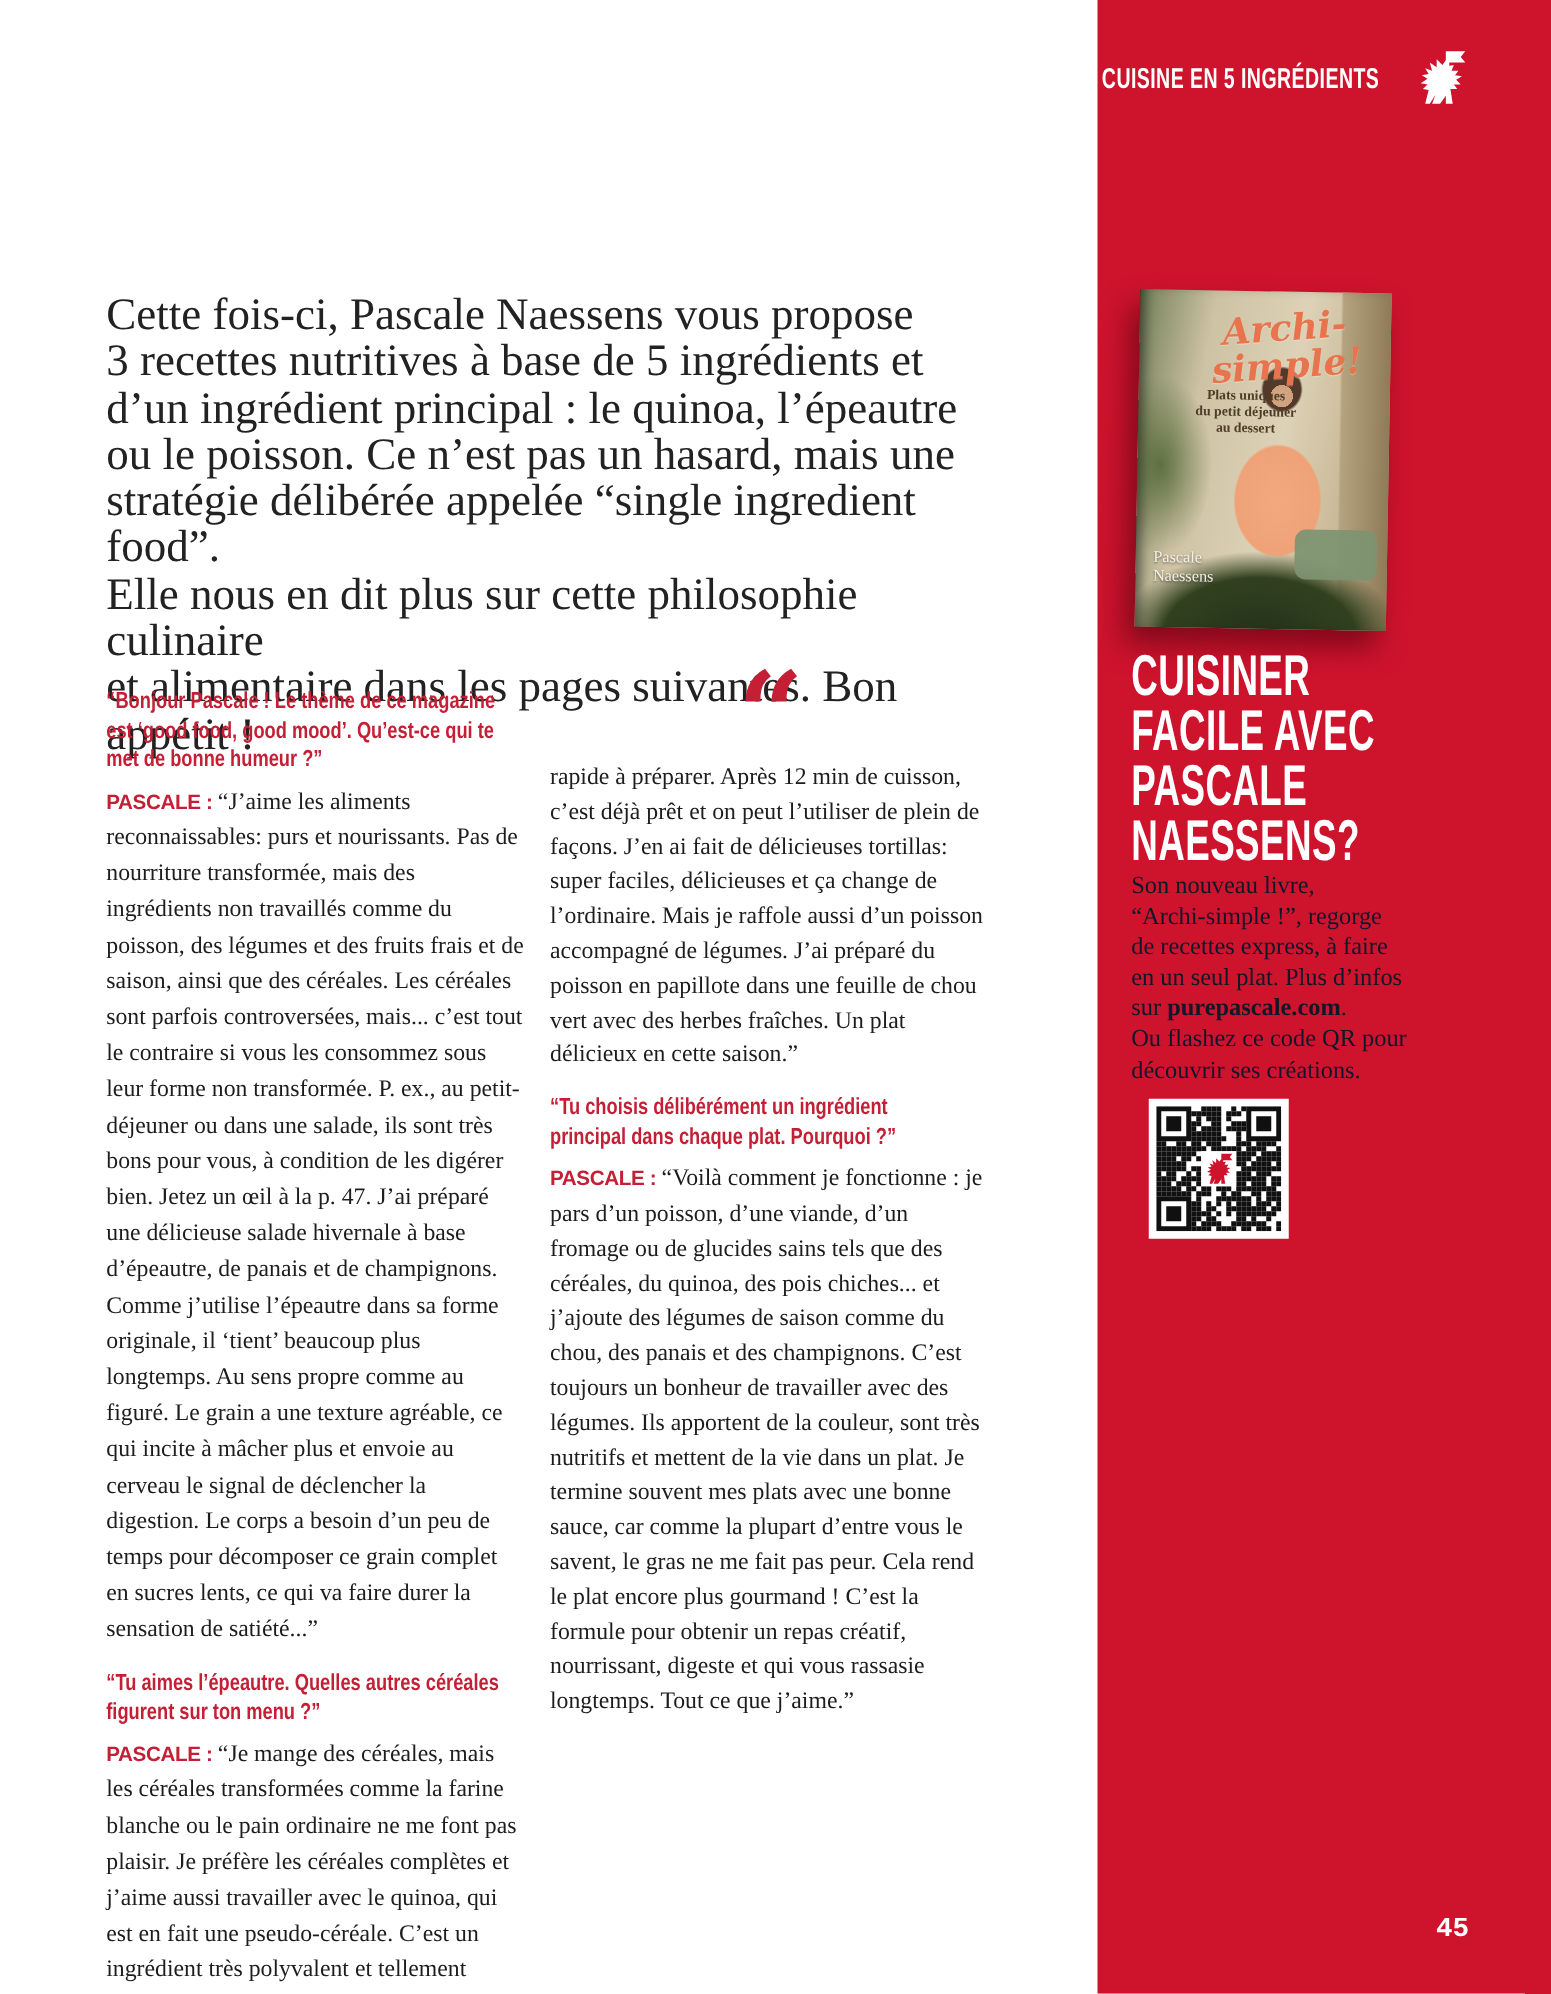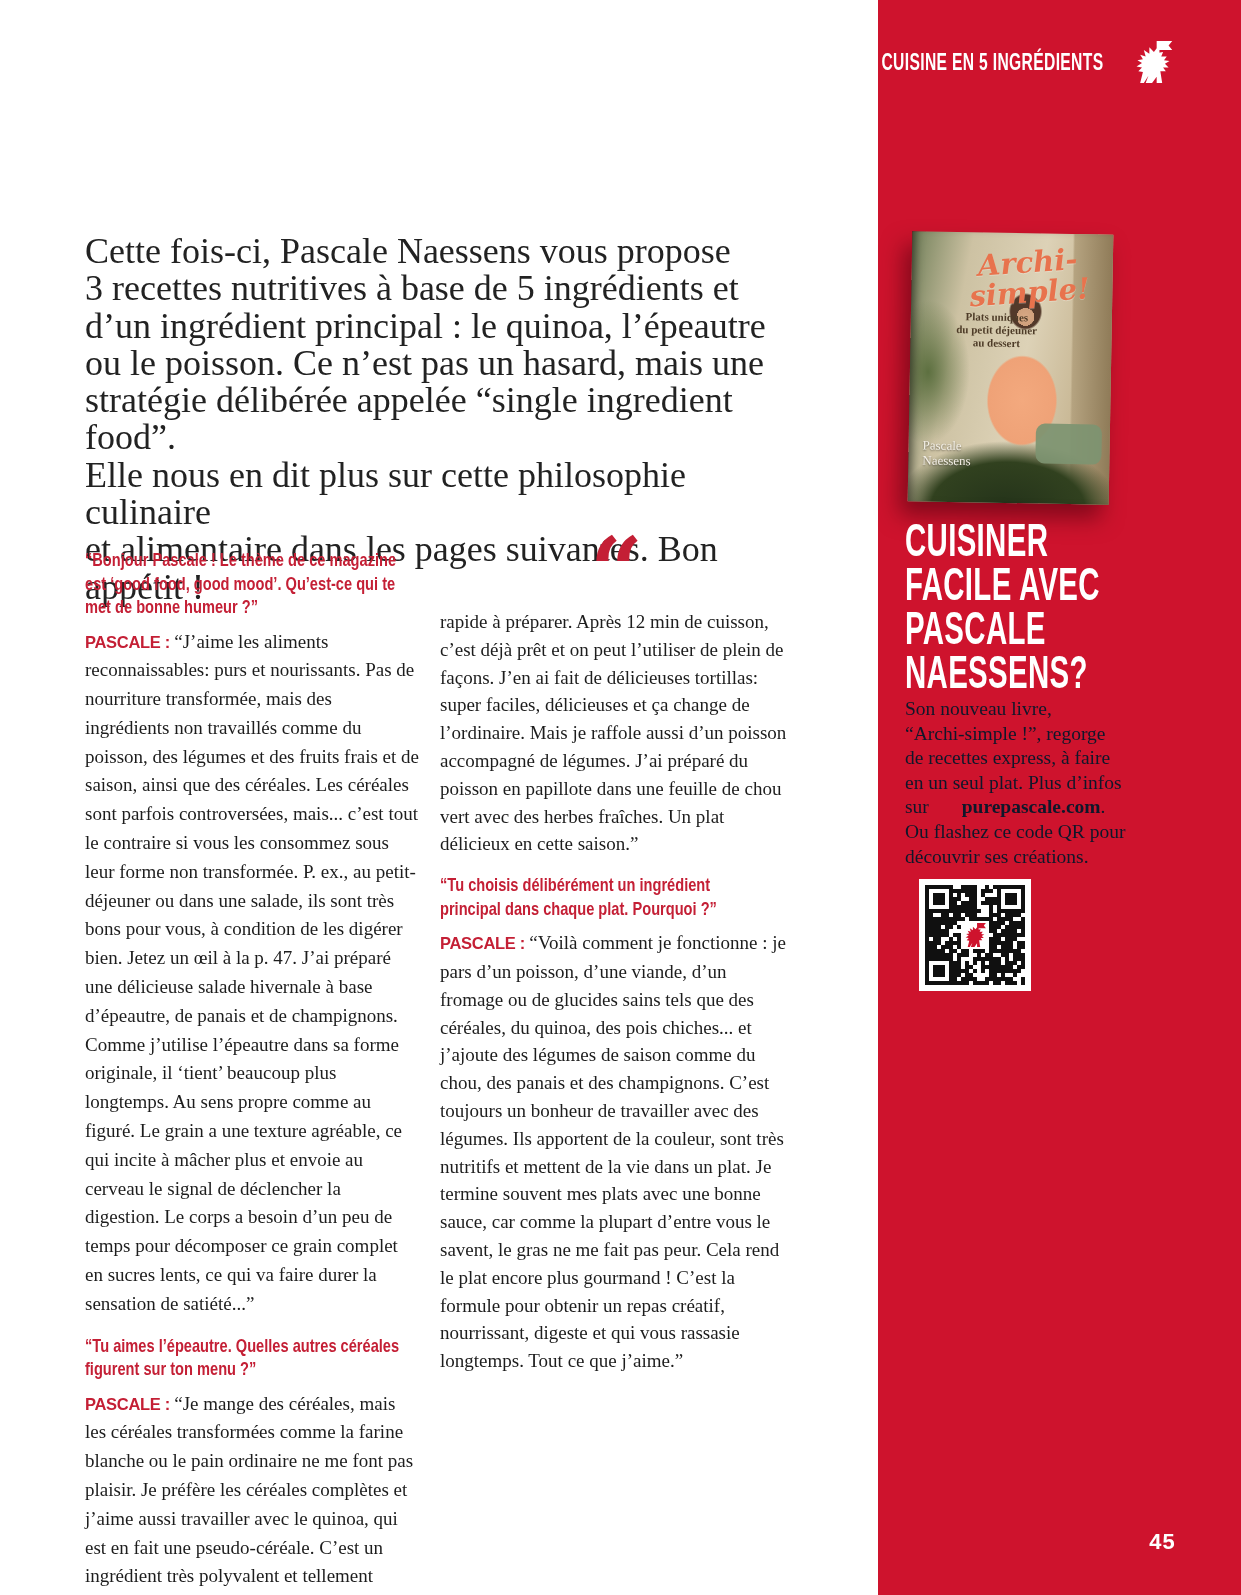--- a/index.html
+++ b/index.html
@@ -61,21 +61,21 @@
   .side-headline {
     position:absolute; left:905px; top:518px; width:560px;
     font-family:"Liberation Sans", sans-serif; font-weight:bold;
     font-size:46px; line-height:44px; letter-spacing:.5px; color:#fff;
     white-space:pre-line; transform:scaleX(.64); transform-origin:0 0;
   }
   .side-text {
     position:absolute; left:905px; top:697px; width:310px;
     font-size:19.5px; line-height:24.6px; color:#0f172a; white-space:pre-line;
   }
-  .side-text b { font-weight:bold;margin-left:28px; }
+  .side-text b { font-weight:bold; }
   .qr-tile {
     position:absolute; left:919px; top:879px; width:112px; height:112px;
     background:#fff; padding:6px;
   }
   .qr-tile svg { width:100px; height:100px; display:block; }
   .page-number {
     position:absolute; left:1138px; top:1531px; width:48px; text-align:center;
     font-family:Liberation Mono, monospace; font-weight:bold;
     font-size:22px; color:#fff;
   }

